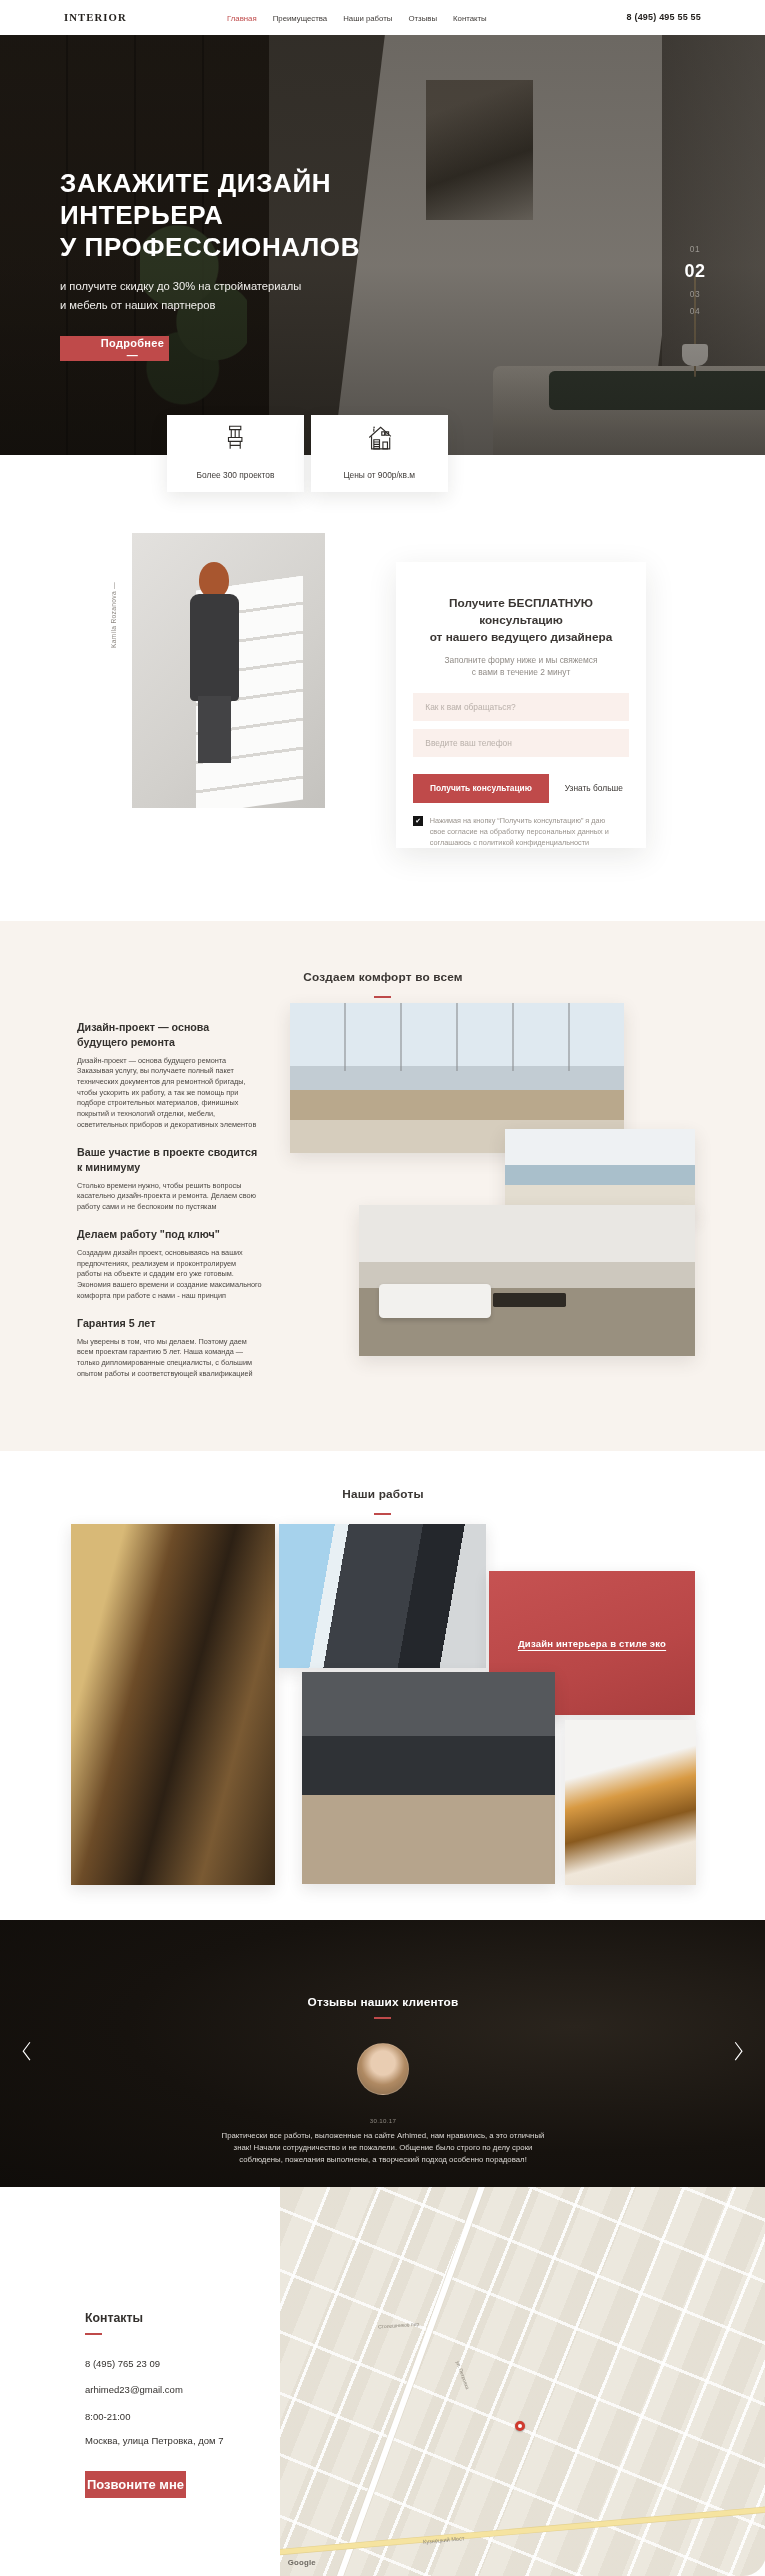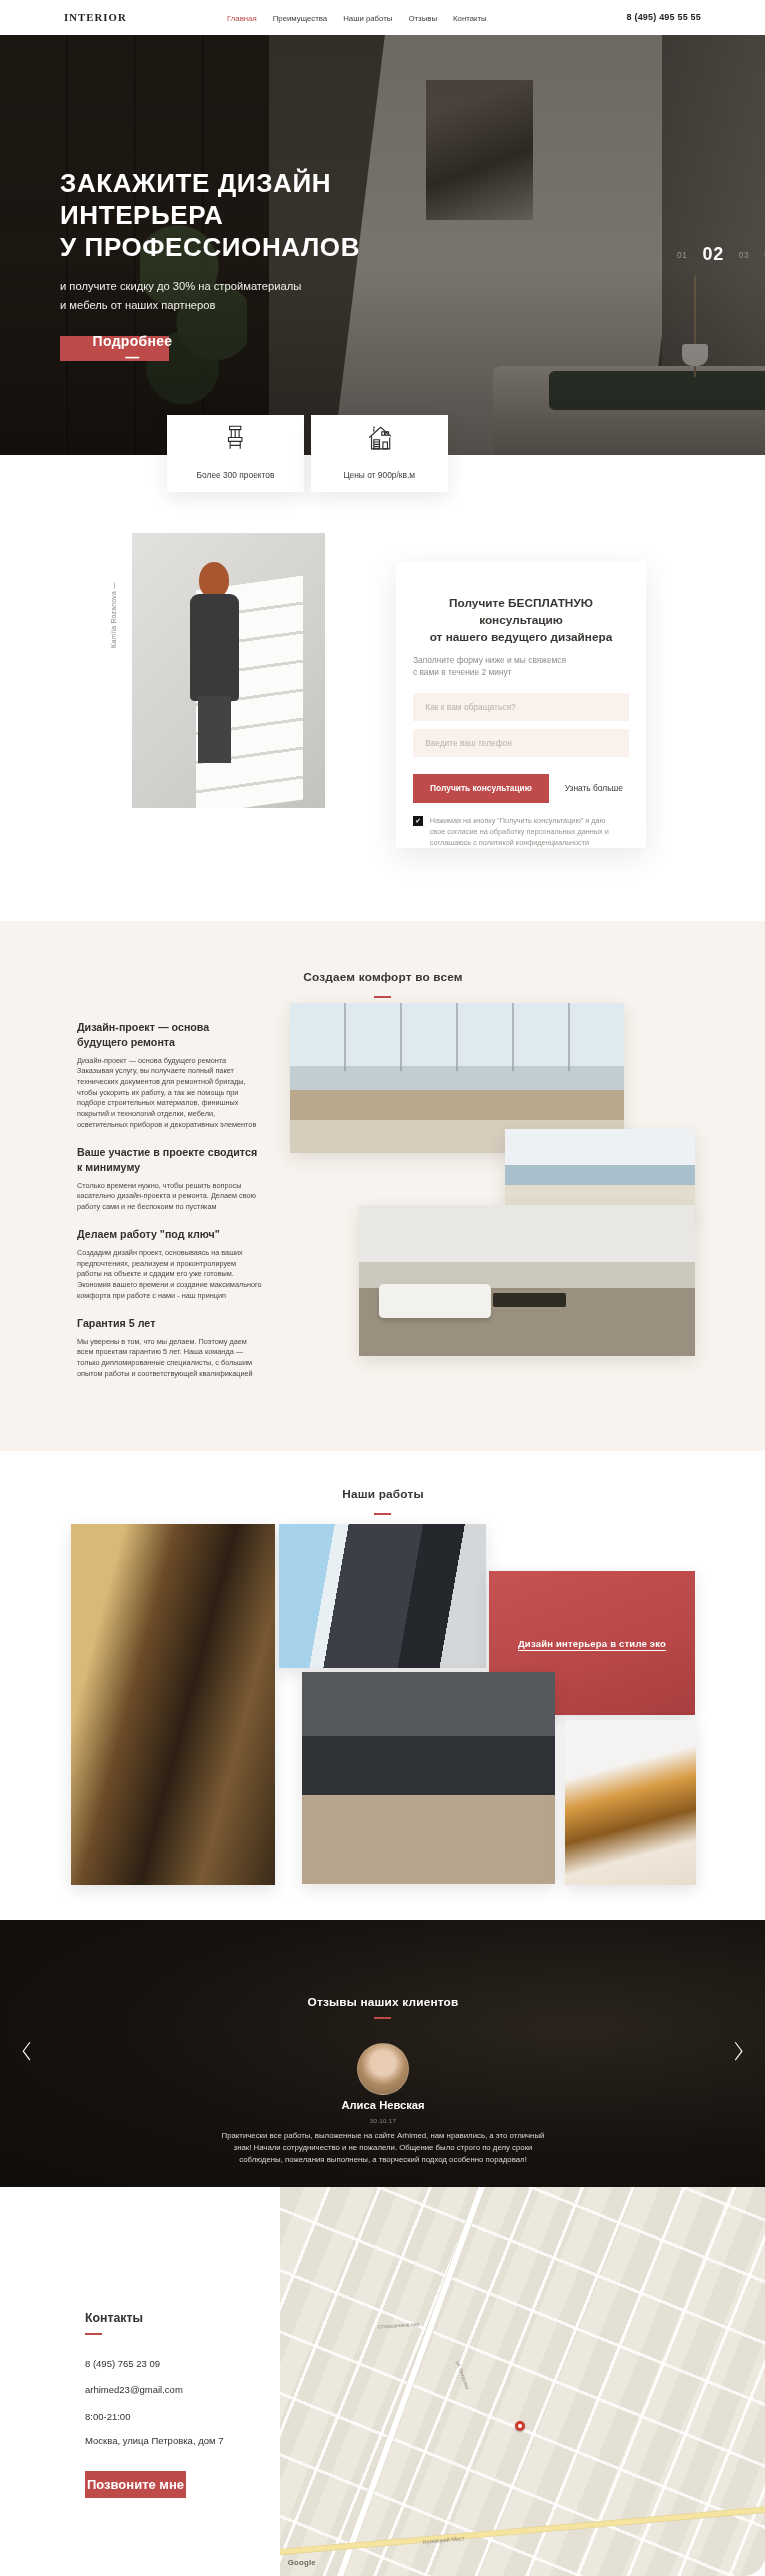--- a/index.html
+++ b/index.html
@@ -26,42 +26,42 @@
   .hero-art2 { left:418px; top:202px; width:112px; height:163px; background:linear-gradient(200deg,#7971655 0%,#4a443c 55%,#948c80); }
   .hero-right { left:662px; top:0; width:104px; height:420px; background:linear-gradient(90deg,#5c564f,#6e6860); }
   .hero-bed { left:493px; top:331px; width:272px; height:90px; background:linear-gradient(180deg,#c4bdb2,#9b948a); border-radius:7.8px 0 0 0; }
   .hero-blanket { left:549px; top:336px; width:216px; height:39px; background:#3d463a; border-radius:5.6px 0 0 5.6px; }
   .hero-lamp-pole { left:694px; top:241px; width:2.2px; height:101px; background:#8d7b5e; border-radius:1.1px; }
   .hero-lamp-head { left:682px; top:309px; width:26px; height:22.4px; background:#ded9d2; border-radius:3.4px 3.4px 10px 10px; }
   .hero-plant { left:140px; top:185px; width:107px; height:185px; background:radial-gradient(circle at 35% 25%, #3d4a2e 0 26%, transparent 27%),radial-gradient(circle at 70% 55%, #37452a 0 30%, transparent 31%),radial-gradient(circle at 40% 80%, #2f3b24 0 22%, transparent 23%); filter:blur(0.6px); opacity:.85; }
   .hero-shade { left:0; top:0; width:766px; height:420px; background:linear-gradient(180deg,rgba(10,9,7,.38) 0%,rgba(10,9,7,.30) 55%,rgba(10,9,7,.55) 100%); }
   .hero-title { left:60px; top:132px; width:426px; color:#fff; font-weight:bold; font-size:26px; line-height:32px; letter-spacing:0.6px; text-transform:uppercase; }
   .hero-sub { left:60px; top:242px; width:314px; color:#f1efec; font-size:11.2px; line-height:18.5px; }
-  .hero-cta { left:60px; top:301px; width:109px; height:25px; background:#bf4a4a; color:#fff; font-size:14px; font-weight:bold; letter-spacing:0.3px; display:flex; align-items:center; justify-content:center; cursor:pointer; border:none;padding-left:36px; }
-  .slider-nums { left:677px; top:209px; width:36px; display:flex; align-items:center; gap:15px; }
+  .hero-cta { left:60px; top:301px; width:109px; height:25px; background:#bf4a4a; color:#fff; font-size:11px; font-weight:bold; letter-spacing:0.3px; display:flex; align-items:center; justify-content:center; cursor:pointer; border:none;padding-left:36px; }
+  .slider-nums { left:677px; top:209px; width:36px; display:flex; flex-direction:column; align-items:center; gap:7px; }
   .slider-nums .num { color:#9b9791; font-size:8.4px; letter-spacing:0.6px; }
   .slider-nums .num.active { color:#fff; font-size:18px; font-weight:bold; }
 
   
   .cards { left:167px; top:415px; width:432px; display:flex; gap:6.7px; z-index:20; }
   .card { width:137px; height:77px; background:#fff; box-shadow:0 5.6px 17px rgba(40,35,30,.10); display:flex; flex-direction:column; align-items:center; justify-content:center; gap:20px; }
   .card .icon { width:25px; height:25px; display:flex; align-items:center; justify-content:center; }
   .card .label { font-size:8.4px; color:#3f3b38; text-align:center; line-height:11.2px; max-width:107px; }
 
   
   .photo-caption { left:110px; top:648px; color:#8f8a84; font-size:6.7px; letter-spacing:0.3px; transform:rotate(-90deg); transform-origin:left top; white-space:nowrap; }
   .designer-photo { left:132px; top:533px; width:193px; height:275px; background:linear-gradient(135deg,#e3e1de 0%,#d2d0cc 60%,#c4c2be 100%); overflow:hidden; }
   .stairs { position:absolute; right:22.4px; top:50px; width:107px; height:224px;
     background:repeating-linear-gradient(180deg,#fbfbfa 0 26px,#d8d6d2 26px 29px); transform:skewY(-8deg); }
   .figure-hair { position:absolute; left:67px; top:29px; width:30px; height:36px; background:#a8562f; border-radius:50% 50% 45% 45%; }
   .figure-body { position:absolute; left:58px; top:61px; width:49px; height:107px; background:#3a3a3c; border-radius:9px 9px 4.5px 4.5px; }
   .figure-legs { position:absolute; left:66px; top:163px; width:33px; height:67px; background:#434345; }
   .form-card { left:396px; top:562px; width:250px; height:286px; background:#fff; box-shadow:0 7.8px 28px rgba(40,35,30,.10); padding:33px 17px 0 17px; }
   .form-title { text-align:center; font-size:11.8px; line-height:17px; font-weight:bold; color:#3a3633; }
-  .form-sub { margin-top:7.8px; font-size:8.4px; line-height:12.3px; color:#918c87; }
+  .form-sub { margin-top:7.8px; text-align:center; font-size:8.4px; line-height:12.3px; color:#918c87; }
   .form-input { display:block; width:216px; height:28px; margin-top:7.8px; background:#faf0ec; border:none; outline:none; padding:0 12.3px; font-size:8.4px; color:#5c5650; font-family:"Liberation Sans", sans-serif; }
   .form-input::placeholder { color:#b9b0aa; }
   .form-input.first { margin-top:14.6px; }
   .form-row { margin-top:17px; display:flex; align-items:center; }
   .submit-btn { width:136px; height:29px; background:#bf4a4a; border:none; color:#fff; font-size:8.4px; font-weight:bold; cursor:pointer; font-family:"Liberation Sans", sans-serif; }
   .more-link { margin-left:15.7px; font-size:8.4px; color:#3a3633; text-decoration:none; }
   .consent { margin-top:13.5px; display:flex; gap:6.7px; }
   .checkbox { width:10px; height:10px; background:#141414; color:#fff; font-size:6.7px; display:flex; align-items:center; justify-content:center; flex:none; cursor:pointer; }
   .consent-text { font-size:7.3px; line-height:10.7px; color:#9a948e; width:185px; }
 
@@ -267,21 +267,20 @@
     <a href="#" class="work-label" style="color:#fff;">Дизайн интерьера в стиле эко</a>
   </div>
   <div class="tile tile-e2"></div>
   <div class="tile tile-f"></div>
 
   <div class="abs reviews">
     <div class="abs section-title" style="top:75px;">Отзывы наших клиентов</div>
     <div class="abs red-dash" style="top:97px; left:374px;"></div>
   </div>
   <div class="abs avatar"></div>
-  <div class="abs review-name" style="top:2099px;">Алиса Невская</div>
   <div class="abs review-date" style="top:2117px;">30.10.17</div>
   <div class="abs review-text">Практически все работы, выложенные на сайте Arhimed, нам нравились, а это отличный знак! Начали сотрудничество и не пожалели. Общение было строго по делу сроки соблюдены, пожелания выполнены, а творческий подход особенно порадовал!</div>
   <div class="abs slider-arrow arrow-left">
     <svg width="11.2" height="22.4" viewBox="0 0 20 40">
         <polyline points="16,4 4,20 16,36"></polyline>
       </svg>
   </div>
   <div class="abs slider-arrow arrow-right">
     <svg width="11.2" height="22.4" viewBox="0 0 20 40">
         <polyline points="4,4 16,20 4,36"></polyline>

